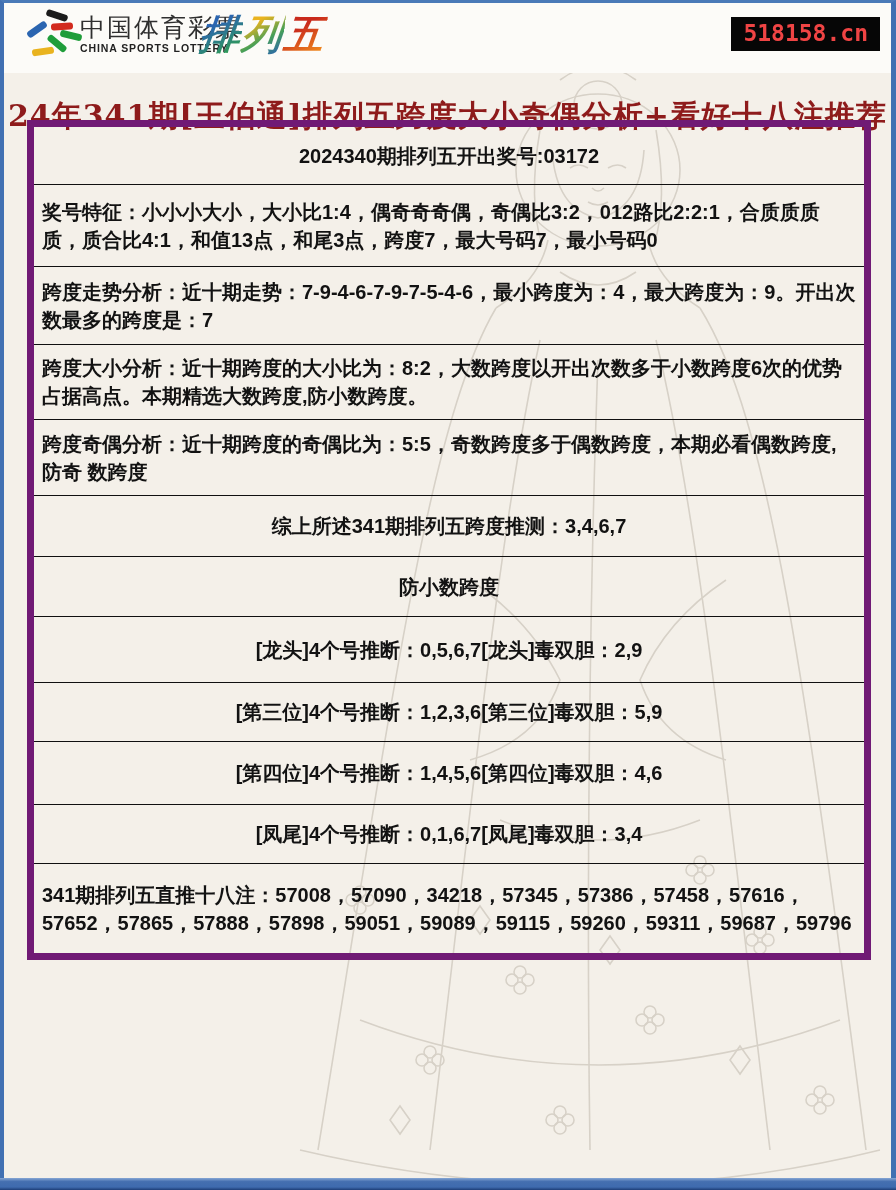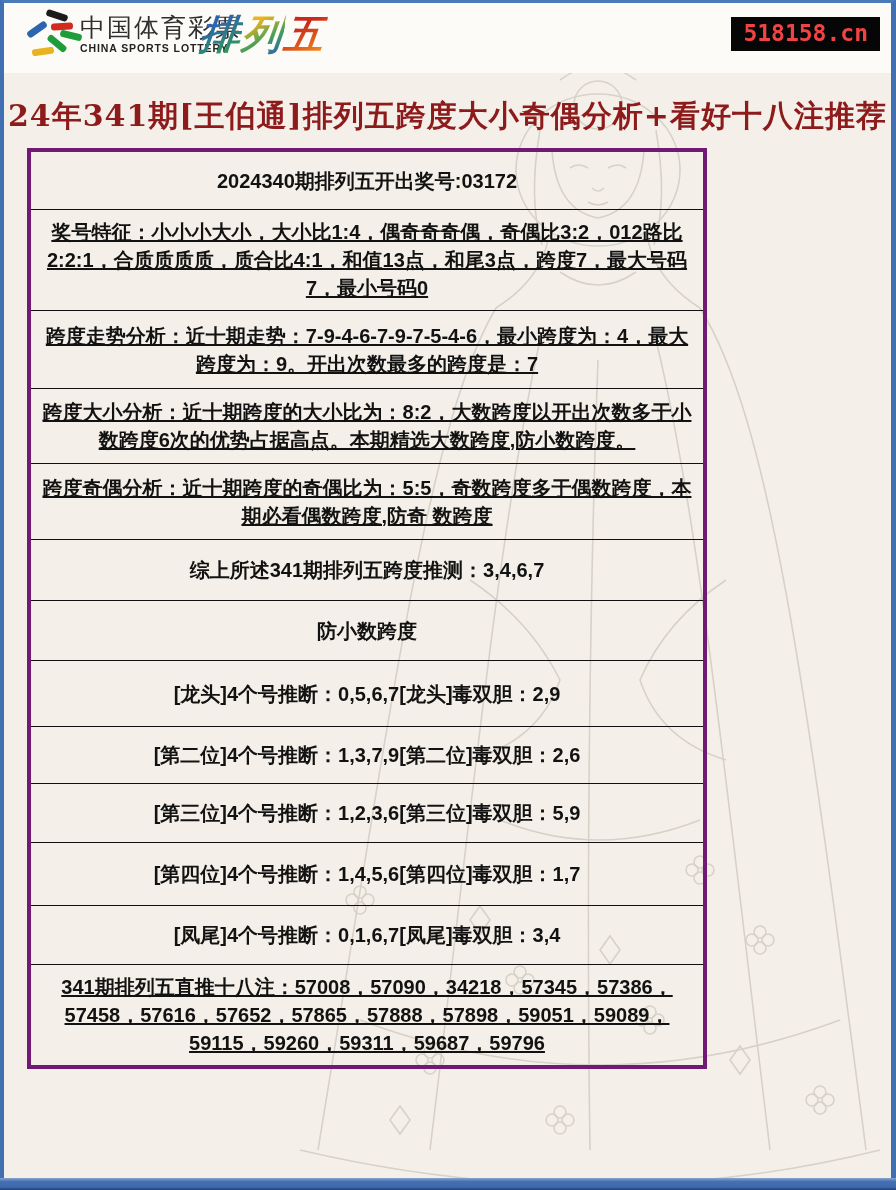--- a/index.html
+++ b/index.html
@@ -68,32 +68,32 @@
     position: absolute; top: 79px; left: 8px; right: 8px; z-index: 2;
     text-align: left;
     font-family: "DejaVu Serif", "Liberation Serif", serif;
     font-weight: bold; font-size: 30px; line-height: 40px;
     color: #8e1b1b; letter-spacing: 1px; margin-top: 17px;
   }
   
   .bg-art { position: absolute; left: 0; top: 60px; z-index: 1; pointer-events: none; }
   
   .sheet {
-    position: absolute; top: 148px; left: 27px; width: 680px; z-index: 2;
-    border: 4px solid #701a75; background: transparent;
+    position: absolute; top: 120px; left: 27px; width: 844px; z-index: 2;
+    border: 7px solid #701a75; background: transparent;
   }
   .row {
     border-bottom: 1px solid #101010;
     display: flex; align-items: center;
     font-size: 20px; font-weight: bold; color: #121212;
     line-height: 28px; padding: 8px;
   }
   .row:last-child { border-bottom: none; }
   .row.c { justify-content: center; text-align: center; }
-  .row.l { justify-content: flex-start; text-align: center; text-decoration: underline; }
+  .row.l { justify-content: flex-start; text-align: left; }
 </style>
 </head>
 <body>
 
 <svg class="bg-art" width="896" height="1125" viewBox="0 0 896 1125" fill="none" stroke="#d2ccc2" stroke-width="1.6" opacity="0.85">
   <defs>
     <g id="flower" stroke="#d2ccc2" fill="none">
       <circle cx="0" cy="-8" r="6"></circle>
         <circle cx="0" cy="8" r="6"></circle>
       <circle cx="-8" cy="0" r="6"></circle>
@@ -160,21 +160,20 @@
 
 <div class="sheet">
   <div class="row c" style="min-height:58px">2024340期排列五开出奖号:03172</div>
   <div class="row l" style="min-height:82px">奖号特征：小小小大小，大小比1:4，偶奇奇奇偶，奇偶比3:2，012路比2:2:1，合质质质质，质合比4:1，和值13点，和尾3点，跨度7，最大号码7，最小号码0</div>
   <div class="row l" style="min-height:78px">跨度走势分析：近十期走势：7-9-4-6-7-9-7-5-4-6，最小跨度为：4，最大跨度为：9。开出次数最多的跨度是：7</div>
   <div class="row l" style="min-height:75px">跨度大小分析：近十期跨度的大小比为：8:2，大数跨度以开出次数多于小数跨度6次的优势占据高点。本期精选大数跨度,防小数跨度。</div>
   <div class="row l" style="min-height:76px">跨度奇偶分析：近十期跨度的奇偶比为：5:5，奇数跨度多于偶数跨度，本期必看偶数跨度,防奇 数跨度</div>
   <div class="row c" style="min-height:61px">综上所述341期排列五跨度推测：3,4,6,7</div>
   <div class="row c" style="min-height:60px">防小数跨度</div>
   <div class="row c" style="min-height:66px">[龙头]4个号推断：0,5,6,7[龙头]毒双胆：2,9</div>
-  <div class="row c" style="min-height:57px">[第二位]4个号推断：1,3,7,9[第二位]毒双胆：2,6</div>
   <div class="row c" style="min-height:59px">[第三位]4个号推断：1,2,3,6[第三位]毒双胆：5,9</div>
-  <div class="row c" style="min-height:63px">[第四位]4个号推断：1,4,5,6[第四位]毒双胆：1,7</div>
+  <div class="row c" style="min-height:63px">[第四位]4个号推断：1,4,5,6[第四位]毒双胆：4,6</div>
   <div class="row c" style="min-height:59px">[凤尾]4个号推断：0,1,6,7[凤尾]毒双胆：3,4</div>
   <div class="row l" style="min-height:89px">341期排列五直推十八注：57008，57090，34218，57345，57386，57458，57616，57652，57865，57888，57898，59051，59089，59115，59260，59311，59687，59796</div>
 </div>
 
 <div class="frame"></div>
 <div class="bottom-bar"></div>
 
 </body></html>

